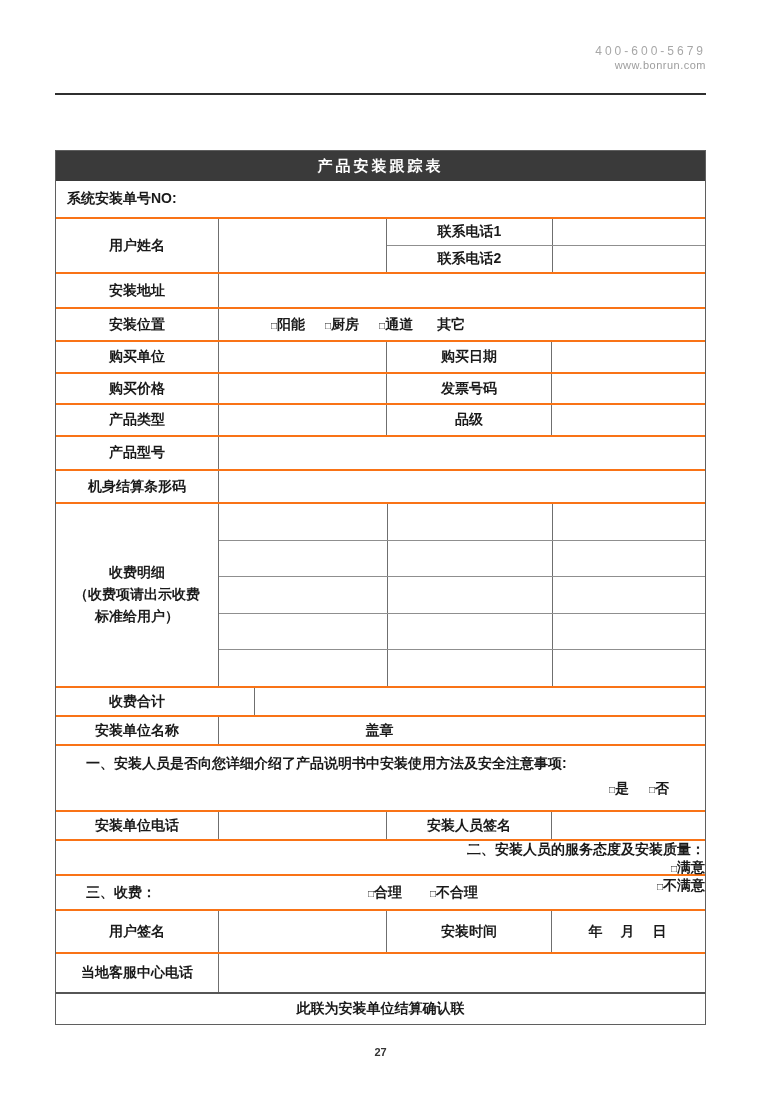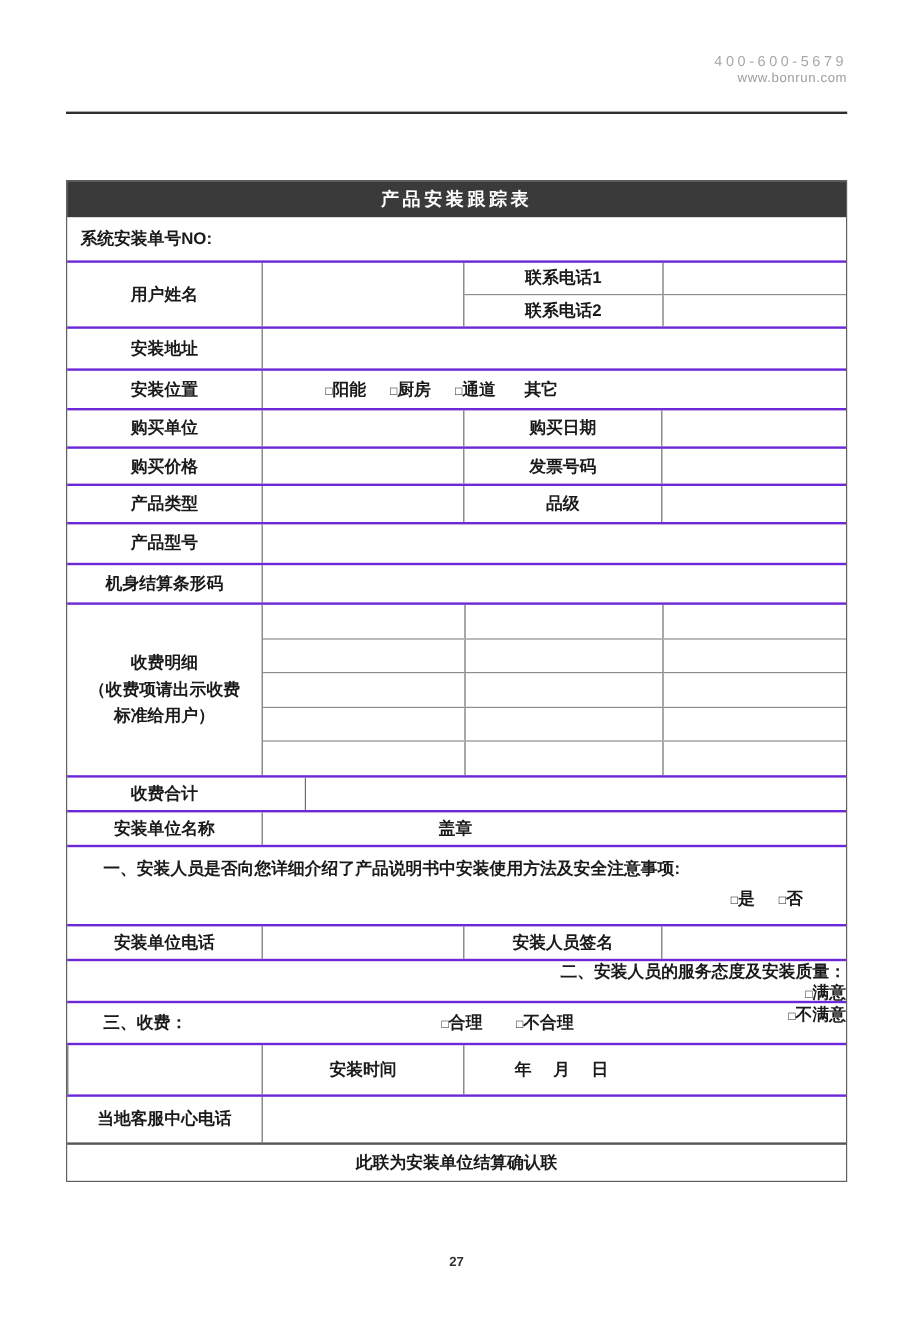--- a/index.html
+++ b/index.html
@@ -7,21 +7,21 @@
         font-family:"Liberation Sans",sans-serif;color:#1a1a1a;}
   
   .tophead{position:absolute;top:44px;right:55px;text-align:right;line-height:1.25;}
   .phone{font-size:12px;letter-spacing:3px;color:#a7a7a7;}
   .site{font-size:11px;color:#9d9d9d;margin-top:0;letter-spacing:.5px;}
   .rule{position:absolute;left:55px;top:93px;width:651px;height:2px;background:#2f2f2f;}
   
   .form{position:absolute;left:55px;top:150px;width:651px;box-sizing:border-box;
         border:1px solid #5f5f5f;font-weight:bold;font-size:14px;}
   .form *{box-sizing:border-box;}
-  .row{display:grid;grid-template-columns:162px 168px 165px 1fr;border-top:2px solid #6d28d9;}
+  .row{display:grid;grid-template-columns:162px 168px 165px 1fr;border-top:2px solid #f97316;}
   .row.nb{border-top:none;}
   .c{border-left:1px solid #6f6f6f;min-width:0;}
   .c.nl{border-left:none;}
   .lbl{display:flex;align-items:center;justify-content:center;text-align:center;}
   .leftpad{display:flex;align-items:center;justify-content:flex-start;padding-left:11px;}
   .span3{grid-column:2/5;}
   .spanall{grid-column:1/5;}
   
   .r-title{height:30px;background:#3a3a3a;color:#ffffff;display:flex;align-items:center;
            justify-content:center;font-size:15px;letter-spacing:3px;border-top:none;}
@@ -34,21 +34,21 @@
   .r-loc{height:33px;}
   .opts{display:flex;align-items:center;gap:20px;padding-left:52px;}
   .chk{display:inline-block;white-space:pre;}
   .chk::first-letter{font-size:10px;}
   .plain{margin-left:4px;}
   .r-punit{height:32px;}
   .r-pprice{height:31px;}
   .r-ptype{height:32px;}
   .r-pmodel{height:34px;}
   .r-barcode{height:33px;}
-  .r-fee{height:144px;grid-template-columns:162px 1fr;}
+  .r-fee{height:184px;grid-template-columns:162px 1fr;}
   .feelabel{display:flex;flex-direction:column;align-items:center;justify-content:center;
             text-align:center;line-height:1.55;padding:0 4px;}
   .feerows{display:flex;flex-direction:column;}
   .feerow{flex:1;display:grid;grid-template-columns:168px 165px 1fr;}
   .feerow + .feerow{border-top:1px solid #8f8f8f;}
   .r-feetotal{height:29px;gap:36px;}
   .r-uname{height:29px;}
   .seal{display:flex;align-items:center;justify-content:center;padding-right:165px;}
   .r-uno{height:29px;}
   .r-utel{height:29px;}
@@ -218,20 +218,21 @@
       <span class="chk opt2">□不满意</span>
     </div>
 
     <div class="row r-q3">
       <span>三、收费：</span>
       <span class="chk opt1">□合理</span>
       <span class="chk opt2">□不合理</span>
     </div>
 
     <div class="row r-sign">
+      <div class="c nl lbl">用户签名</div>
       <div class="c"></div>
       <div class="c lbl">安装时间</div>
       <div class="c datecell">年　月　日</div>
     </div>
 
     <div class="row r-service">
       <div class="c nl lbl">当地客服中心电话</div>
       <div class="c span3"></div>
     </div>
 

